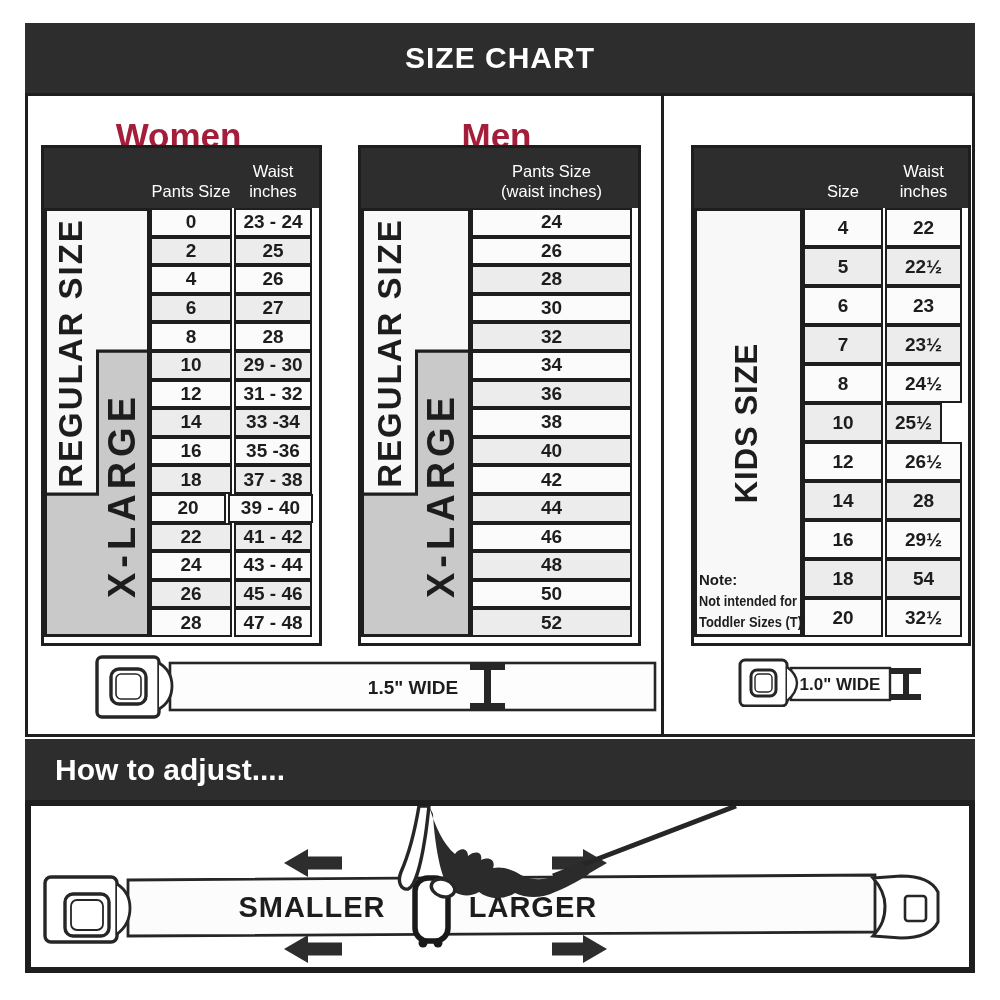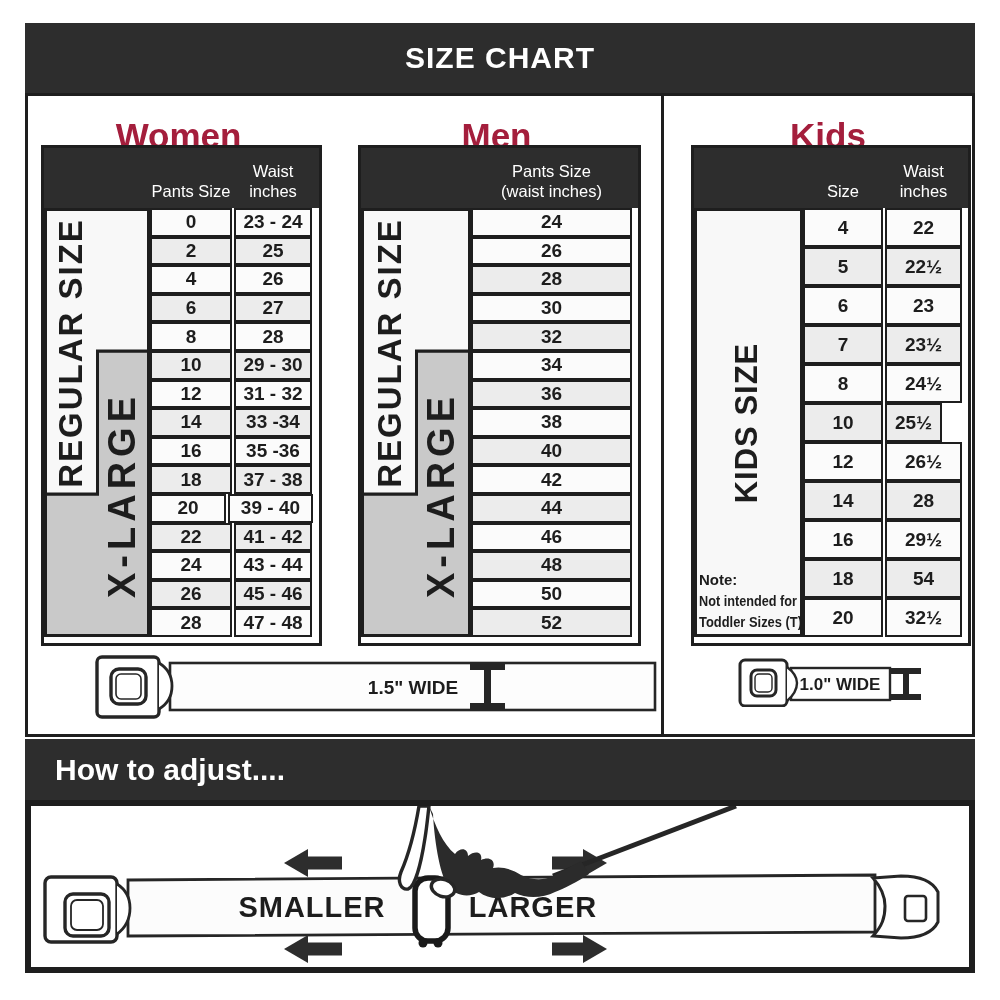--- a/index.html
+++ b/index.html
@@ -53,21 +53,20 @@
 
   <div id="banner" class="abs">
     <div class="t">SIZE CHART</div>
   </div>
 
   <div id="frame" class="abs">
     <div id="divider" class="abs"></div>
 
     <div class="sec-title" style="left:13px;width:275px;">Women</div>
     <div class="sec-title" style="left:330px;width:277px;">Men</div>
-    <div class="sec-title" style="left:663px;width:274px;">Kids</div>
 
     <div class="table" style="left:13px;top:49px;width:275px;">
       <div class="t-header">
         <div class="h-spacer" style="width:106px;"></div>
         <div class="h-col" style="width:82px;">Pants Size</div>
         <div class="h-col mgap" style="width:78px;">Waist
 inches</div>
       </div>
       <div class="t-body">
         <svg width="106" height="429" viewBox="0 0 106 429">

